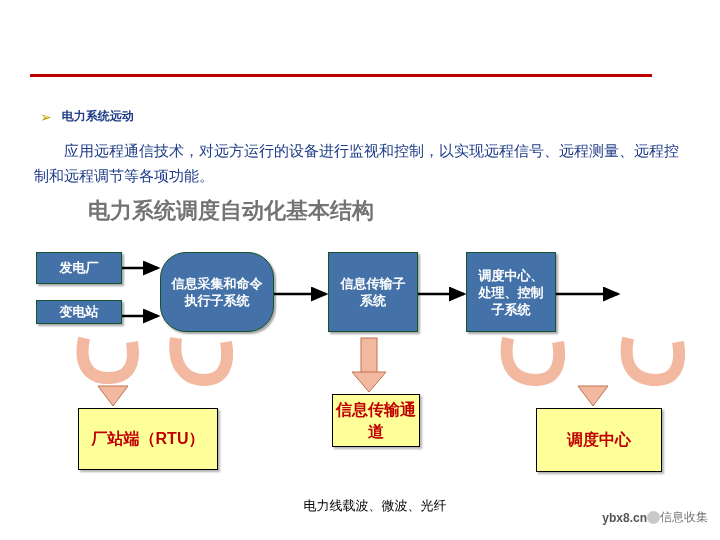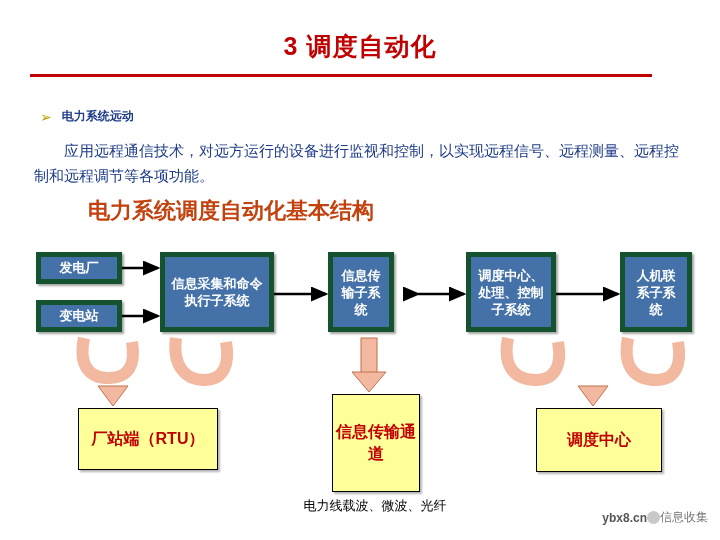--- a/index.html
+++ b/index.html
@@ -73,35 +73,35 @@
     text-indent: 30px;
   }
 
   
   .section-heading {
     position: absolute;
     top: 196px;
     left: 88px;
     font-size: 22px;
     font-weight: bold;
-    color: #c2410c;
+    color: #737373;
   }
 
   
   .diagram {
     position: absolute;
     top: 238px;
     left: 0;
     width: 720px;
     height: 300px;
   }
   .node {
     position: absolute;
     box-sizing: border-box;
-    border: 5px solid #14532d;
+    border: 1px solid #14532d;
     background: #4472a8;
     color: #ffffff;
     font-size: 13px;
     font-weight: bold;
     line-height: 18px;
     padding: 4px 6px;
     display: flex;
     align-items: center;
     justify-content: center;
     text-align: center;
@@ -163,21 +163,20 @@
     border-radius: 50%;
     background: #c9c9c9;
     display: inline-block;
   }
 </style>
 </head>
 <body>
 
 <div class="slide">
 
-  <div class="title">3 调度自动化</div>
   <div class="title-rule"></div>
 
   <div class="bullet-row">
     <span class="bullet-arrow">➢</span>
     <span class="bullet-label">电力系统远动</span>
   </div>
 
   <div class="para">应用远程通信技术，对远方运行的设备进行监视和控制，以实现远程信号、远程测量、远程控制和远程调节等各项功能。</div>
 
   <div class="section-heading">电力系统调度自动化基本结构</div>
@@ -211,33 +210,32 @@
       <rect x="361" y="100" width="16" height="36" fill="#f2b9a0" stroke="#c0714f" stroke-width="1"></rect>
       <polygon points="352,134 386,134 369,154" fill="#f2b9a0" stroke="#c0714f" stroke-width="1"></polygon>
 
       <path d="M508,100 C502,130 516,142 536,142 C556,142 562,126 558,104" fill="none" stroke="#f2b9a0" stroke-width="12" stroke-linecap="butt"></path>
       <path d="M628,100 C622,130 636,142 656,142 C676,142 682,126 678,104" fill="none" stroke="#f2b9a0" stroke-width="12" stroke-linecap="butt"></path>
       <polygon points="578,148 608,148 593,168" fill="#f2b9a0" stroke="#c0714f" stroke-width="1"></polygon>
     </svg>
 
     <div class="node" style="left:36px; top:14px; width:86px; height:32px;">发电厂</div>
 
-    <div class="node" style="left:36px; top:62px; width:86px; height:32px;">变电站</div>
-
-    <div class="node small" style="left:160px; top:14px; width:114px; height:80px;">信息采集和命令执行子系统</div>
-
-    <div class="node small" style="left:328px; top:14px; width:66px; height:80px;">信息传输子系统</div>
+    <div class="node" style="left:36px; top:62px; width:86px; height:24px;">变电站</div>
+
+    <div class="node small" style="left:160px; top:14px; width:114px; height:80px;border-radius:26px;">信息采集和命令执行子系统</div>
+
+    <div class="node small" style="left:328px; top:14px; width:90px; height:80px;">信息传输子系统</div>
 
     <div class="node small" style="left:466px; top:14px; width:90px; height:80px;">调度中心、处理、控制子系统</div>
 
-    <div class="node small" style="left:620px; top:14px; width:72px; height:80px;">人机联系子系统</div>
 
     <div class="callout" style="left:78px; top:170px; width:140px; height:62px;">厂站端（RTU）</div>
 
-    <div class="callout" style="left:332px; top:156px; width:88px; height:98px;">信息传输通道</div>
+    <div class="callout" style="left:332px; top:156px; width:88px; height:53px;">信息传输通道</div>
 
     <div class="callout" style="left:536px; top:170px; width:126px; height:64px;">调度中心</div>
 
     <div class="caption" style="left:300px; top:258px; width:150px;">电力线载波、微波、光纤</div>
   </div>
 
   <div class="watermark">
     <span class="wm-badge">ybx8.cn</span>
     <span class="wm-dot"></span>
     <span>信息收集</span>

